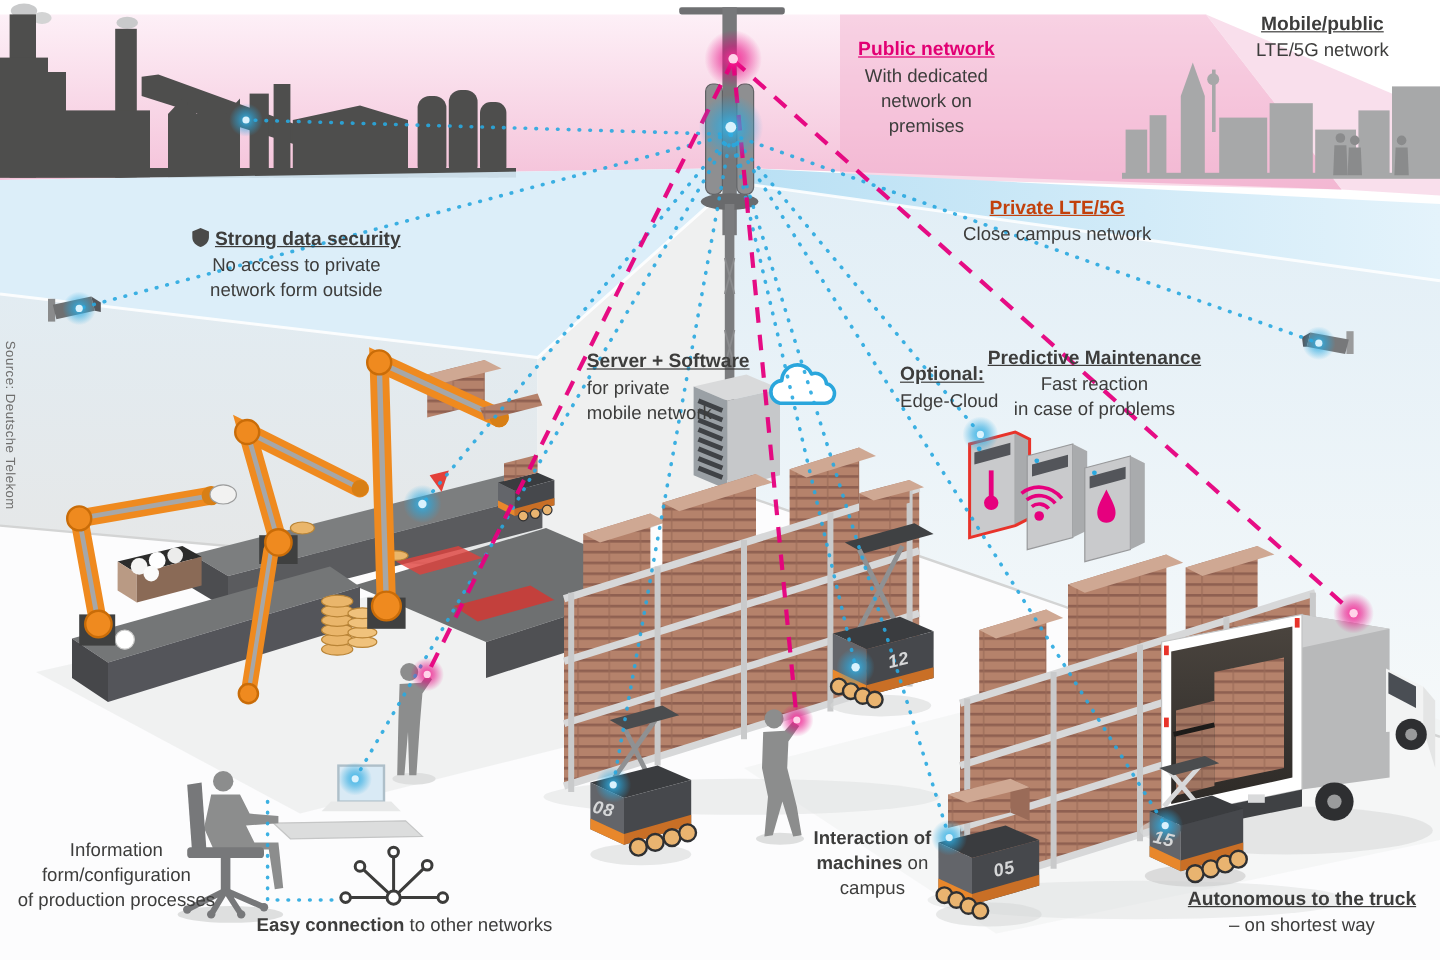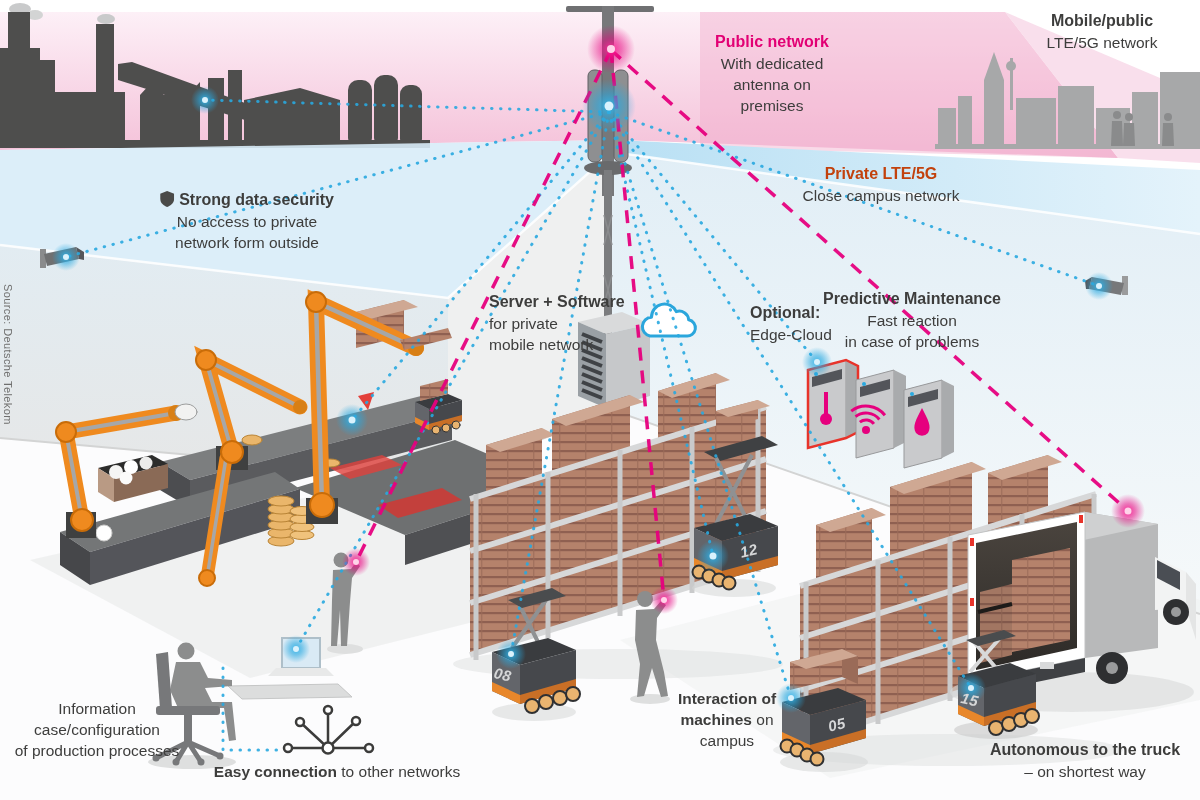--- a/index.html
+++ b/index.html
@@ -1,21 +1,21 @@
 <!DOCTYPE html>
 <html><head>
 <meta charset="utf-8">
 <style>
   html,body{margin:0;padding:0;background:#fff;}
   .stage{position:relative;width:1200px;height:800px;overflow:hidden;background:#fff;
          font-family:"Liberation Sans",sans-serif;}
   .stage svg.scene{position:absolute;left:0;top:0;}
   .lbl{position:absolute;transform:translateX(-50%);text-align:center;
        font-size:15.5px;color:#3d3d3c;line-height:1.36;white-space:nowrap;z-index:5;}
-  .lbl .t{font-weight:bold;font-size:16px;color:#3d3d3c;display:block;}
+  .lbl .t{font-weight:bold;font-size:16px;color:#3d3d3c;display:block;text-decoration:underline;}
   .lbl .tm{color:#e20074;}
   .lbl .tb{color:#c2410c;}
   .lbl .b{font-weight:bold;}
   .lbl.la{transform:none;text-align:left;}
   .src{position:absolute;left:2px;top:284px;writing-mode:vertical-rl;
        font-size:11px;color:#6f6f6e;letter-spacing:.4px;z-index:5;}
   .agvnum{position:absolute;font-weight:bold;font-style:italic;font-size:15px;
           color:#d6d7d8;z-index:4;letter-spacing:.5px;}
   .shield{display:inline-block;vertical-align:-2px;margin-right:5px;}
 </style>
@@ -542,21 +542,21 @@
 </svg>
 
 <div class="lbl" style="left:1102px;top:10px;">
   <span class="t">Mobile/public</span>
   <span>LTE/5G network</span>
 </div>
 
 <div class="lbl" style="left:772px;top:31px;">
   <span class="t tm">Public network</span>
   <span>With dedicated</span><br>
-  <span>antenna on</span><br>
+  <span>network on</span><br>
   <span>premises</span>
 </div>
 
 <div class="lbl" style="left:881px;top:163px;">
   <span class="t tb">Private LTE/5G</span>
   <span>Close campus network</span>
 </div>
 
 <div class="lbl" style="left:247px;top:189px;">
   <span class="t"><svg class="shield" width="14" height="16" viewBox="0 0 15 17">
@@ -578,21 +578,21 @@
 </div>
 
 <div class="lbl" style="left:912px;top:288px;">
   <span class="t">Predictive Maintenance</span>
   <span>Fast reaction</span><br>
   <span>in case of problems</span>
 </div>
 
 <div class="lbl" style="left:97px;top:698px;">
   <span>Information</span><br>
-  <span>case/configuration</span><br>
+  <span>form/configuration</span><br>
   <span>of production processes</span>
 </div>
 
 <div class="lbl" style="left:337px;top:761px;">
   <span class="b">Easy connection</span><span> to other networks</span>
 </div>
 
 <div class="lbl" style="left:727px;top:688px;">
   <span class="b">Interaction of</span><br>
   <span class="b">machines</span><span> on</span><br>

